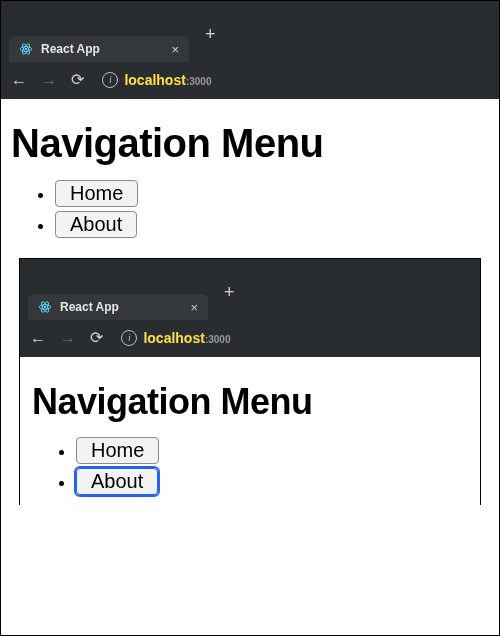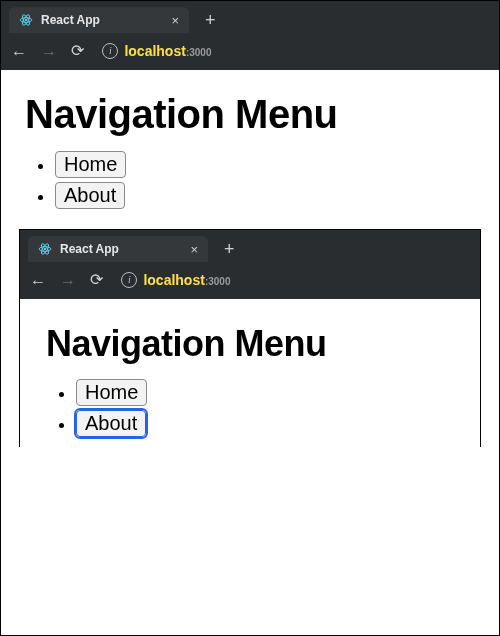--- a/index.html
+++ b/index.html
@@ -28,20 +28,21 @@
       gap: 8px;
     }
     .tab {
       display: flex;
       align-items: center;
       background: #35383b;
       border-radius: 6px 6px 0 0;
       padding: 6px 10px;
       gap: 8px;
       min-width: 180px;
+      margin-top: 29px;
     }
     .tab .react-icon svg {
       width: 14px;
       height: 14px;
       display: block;
     }
     .tab-title {
       color: #e6e6e6;
       font-size: 12px;
       font-weight: 600;
@@ -101,39 +102,39 @@
       font-size: 10px;
       font-weight: 600;
     }
     .page-content {
       background: #fff;
       padding: 10px 8px 12px 8px;
     }
     h1 {
       font-size: 40px;
       font-weight: 800;
-      margin: 12px 0 14px 16px;
+      margin: 12px 0 14px 2px;
       letter-spacing: -0.5px;
     }
     .small-h1 {
       font-size: 36px;
     }
     ul {
       list-style: disc;
       margin-left: 46px;
       padding: 0;
     }
     li {
       margin: 4px 0;
       font-size: 18px;
     }
     .nav-button {
       font-family: inherit;
       font-size: 20px;
-      padding: 1px 8px;
+      padding: 1px 14px;
       background: #f3f3f3;
       border: 1px solid #8a8a8a;
       border-radius: 4px;
       cursor: pointer;
     }
     .nav-button.focused {
       outline: 2px solid #2563eb;
       outline-offset: 0px;
       border-color: #2563eb;
     }

